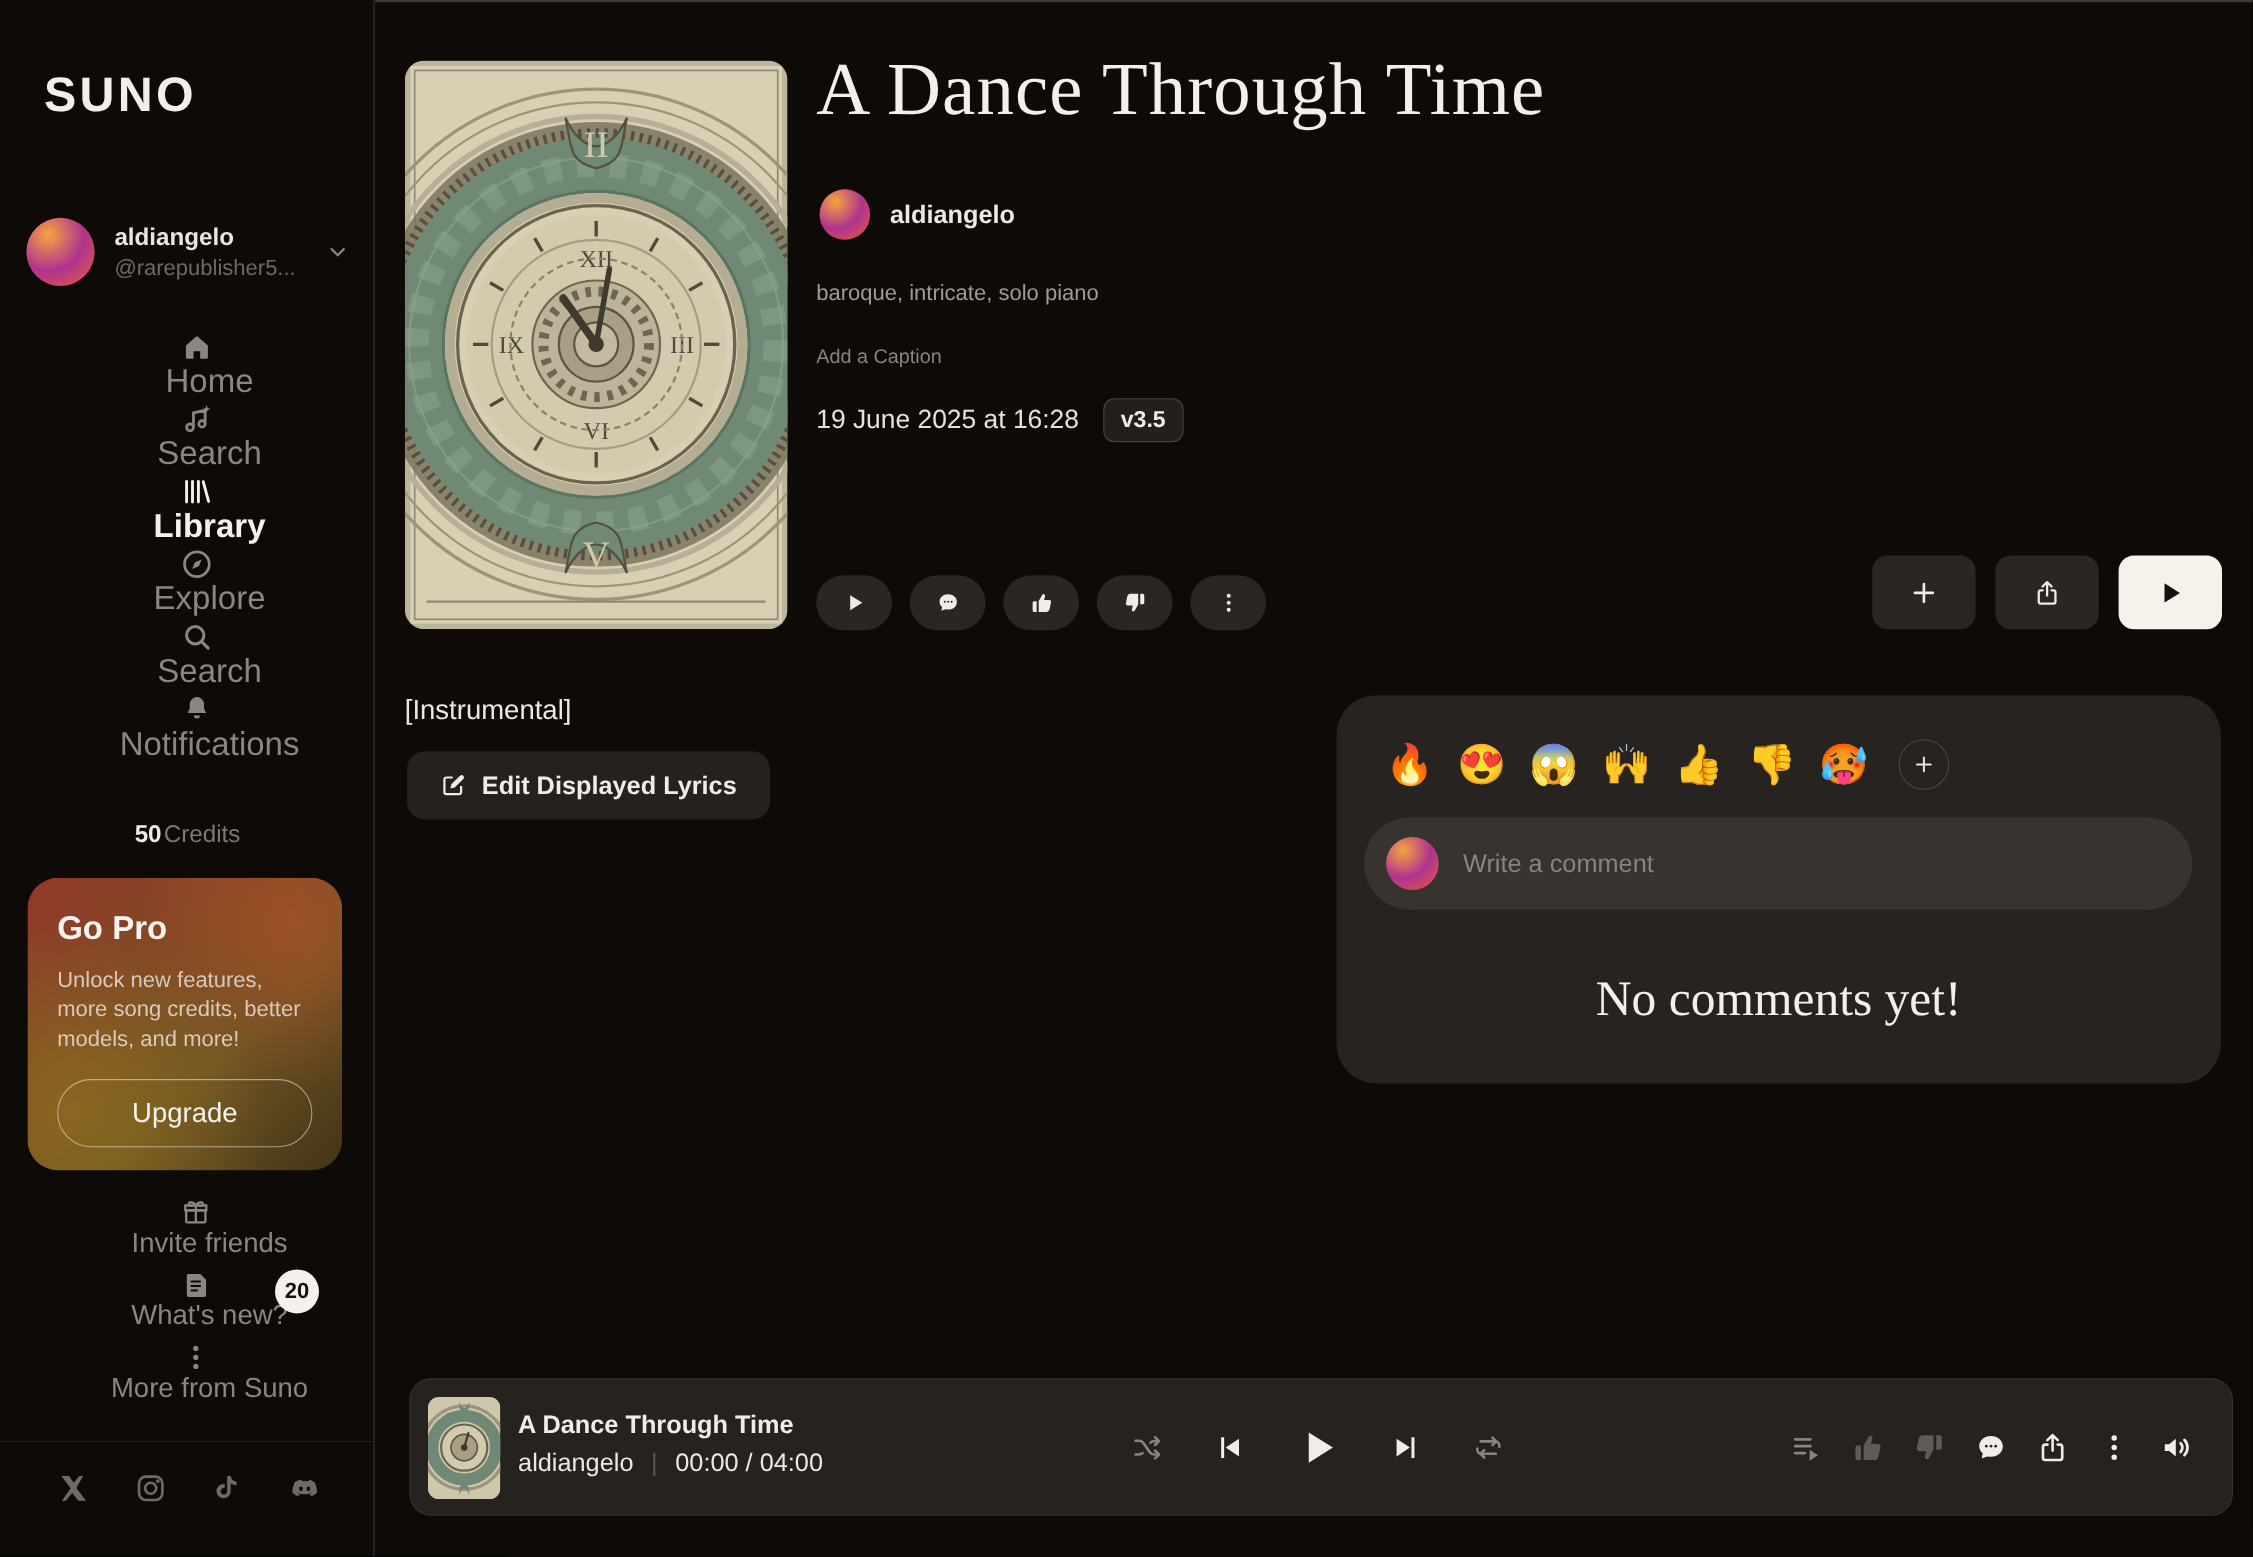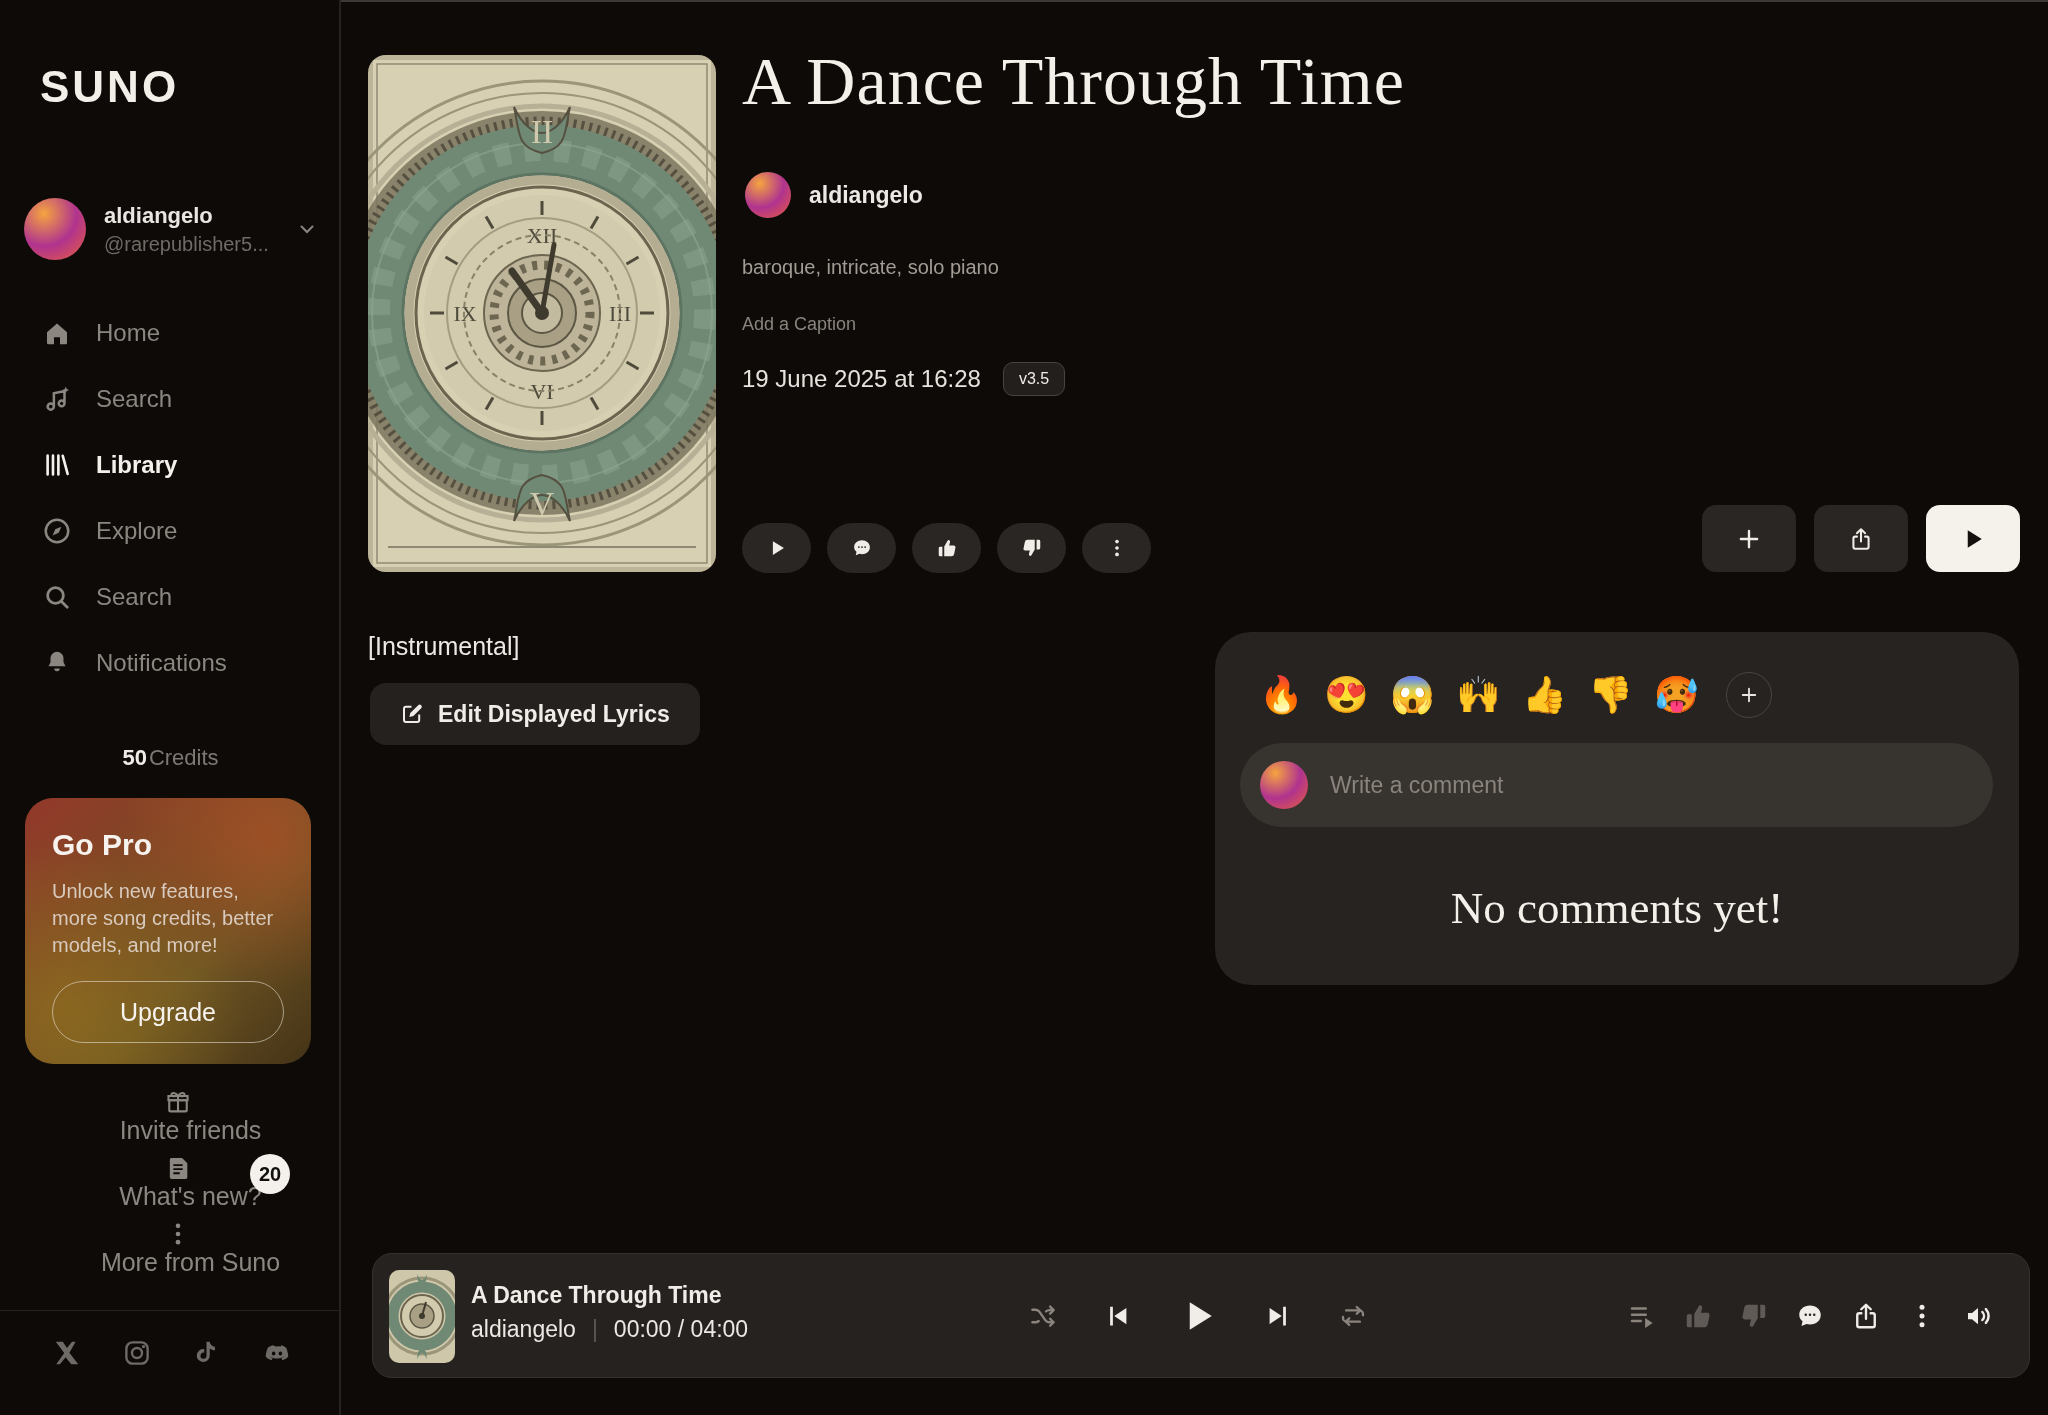--- a/index.html
+++ b/index.html
@@ -14,21 +14,21 @@
   
   #sidebar { position:absolute; top:0; left:0; width:341px; height:1415px; background:#0d0a08; border-right:2px solid #262220; }
   .logo { position:absolute; left:40px; top:62px; font-size:44px; font-weight:800; letter-spacing:3px; color:#f2efe9; }
   .user-row { position:absolute; left:24px; top:196px; width:295px; height:66px; display:flex; align-items:center; cursor:pointer; }
   .avatar { width:62px; height:62px; border-radius:50%; background:radial-gradient(circle at 32% 25%, #f5a43f 0%, #b0338f 52%, #e85f3a 100%); flex:0 0 auto; }
   .user-meta { margin-left:18px; flex:1; }
   .user-name { font-size:22px; font-weight:700; color:#e9e6e1; }
   .user-handle { font-size:20px; color:#6f6a65; margin-top:4px; }
   .chev { color:#8a8580; margin-left:4px; }
   nav { position:absolute; left:0; top:300px; width:100%; }
-  .nav-item { display:flex; align-items:center; height:66px; padding-left:42px; color:#8b8680; font-size:24px; cursor:pointer; }
+  .nav-item { display:flex; align-items:center; height:66px; padding-left:42px; color:#8b8680; font-size:30px; cursor:pointer;flex-direction:column; }
   .nav-item .ic { width:30px; height:30px; margin-right:24px; display:inline-flex; }
   .nav-item.active { color:#f4f1ec; font-weight:600; }
   .credits { position:absolute; top:745px; width:341px; text-align:center; font-size:22px; color:#7d7873; }
   .credits b { color:#efece7; font-weight:700; margin-right:2px; }
 
   .promo { position:absolute; left:25px; top:798px; width:286px; height:266px; border-radius:28px; padding:30px 27px;
     background:
       radial-gradient(circle at 85% 15%, rgba(190,80,40,.55), transparent 45%),
       radial-gradient(circle at 15% 80%, rgba(150,120,30,.6), transparent 55%),
       linear-gradient(135deg, #93382a 0%, #7c4a24 38%, #6e5423 62%, #443317 100%);
@@ -51,21 +51,21 @@
   .album-art { position:absolute; left:368px; top:55px; width:348px; height:517px; border-radius:18px; overflow:hidden; }
   .song-title { position:absolute; left:742px; top:42px; font-family:"Liberation Serif", serif; font-size:68px; font-weight:500; color:#f3f0ea; letter-spacing:1px; }
   .artist-row { position:absolute; left:745px; top:172px; display:flex; align-items:center; cursor:pointer; }
   .artist-row .avatar { width:46px; height:46px; }
   .artist-name { margin-left:18px; font-size:23px; font-weight:700; color:#ece9e4; }
   .tags { position:absolute; left:742px; top:256px; font-size:20px; color:#a29c94; cursor:pointer; }
   .caption { position:absolute; left:742px; top:314px; font-size:18px; color:#8a847d; cursor:pointer; }
   .date-row { position:absolute; left:742px; top:362px; display:flex; align-items:center; }
   .date-txt { font-size:24px; color:#e6e3dd; }
   .ver-badge { margin-left:22px; padding:7px 15px; border-radius:10px; background:#221f1c; border:1.5px solid #474340;
-    font-size:16px; font-weight:400; color:#f0ede8; cursor:pointer; }
+    font-size:21px; font-weight:700; color:#f0ede8; cursor:pointer; }
 
   .action-row { position:absolute; left:742px; top:523px; display:flex; gap:16px; }
   .pill { width:69px; height:50px; border-radius:25px; background:#2a2623; border:none; display:flex; align-items:center; justify-content:center; color:#f0ede8; cursor:pointer; }
   .pill .ic { width:22px; height:22px; display:inline-flex; }
 
   .tr-actions { position:absolute; left:1702px; top:505px; display:flex; gap:18px; }
   .sq-btn { width:94px; height:67px; border-radius:14px; background:#2a2623; border:none; color:#f0ede8; display:flex; align-items:center; justify-content:center; cursor:pointer; }
   .sq-btn .ic { width:26px; height:26px; display:inline-flex; }
   .sq-btn.white { background:#f5f2ec; color:#14110f; }
   .sq-btn.white .ic { width:28px; height:28px; }

